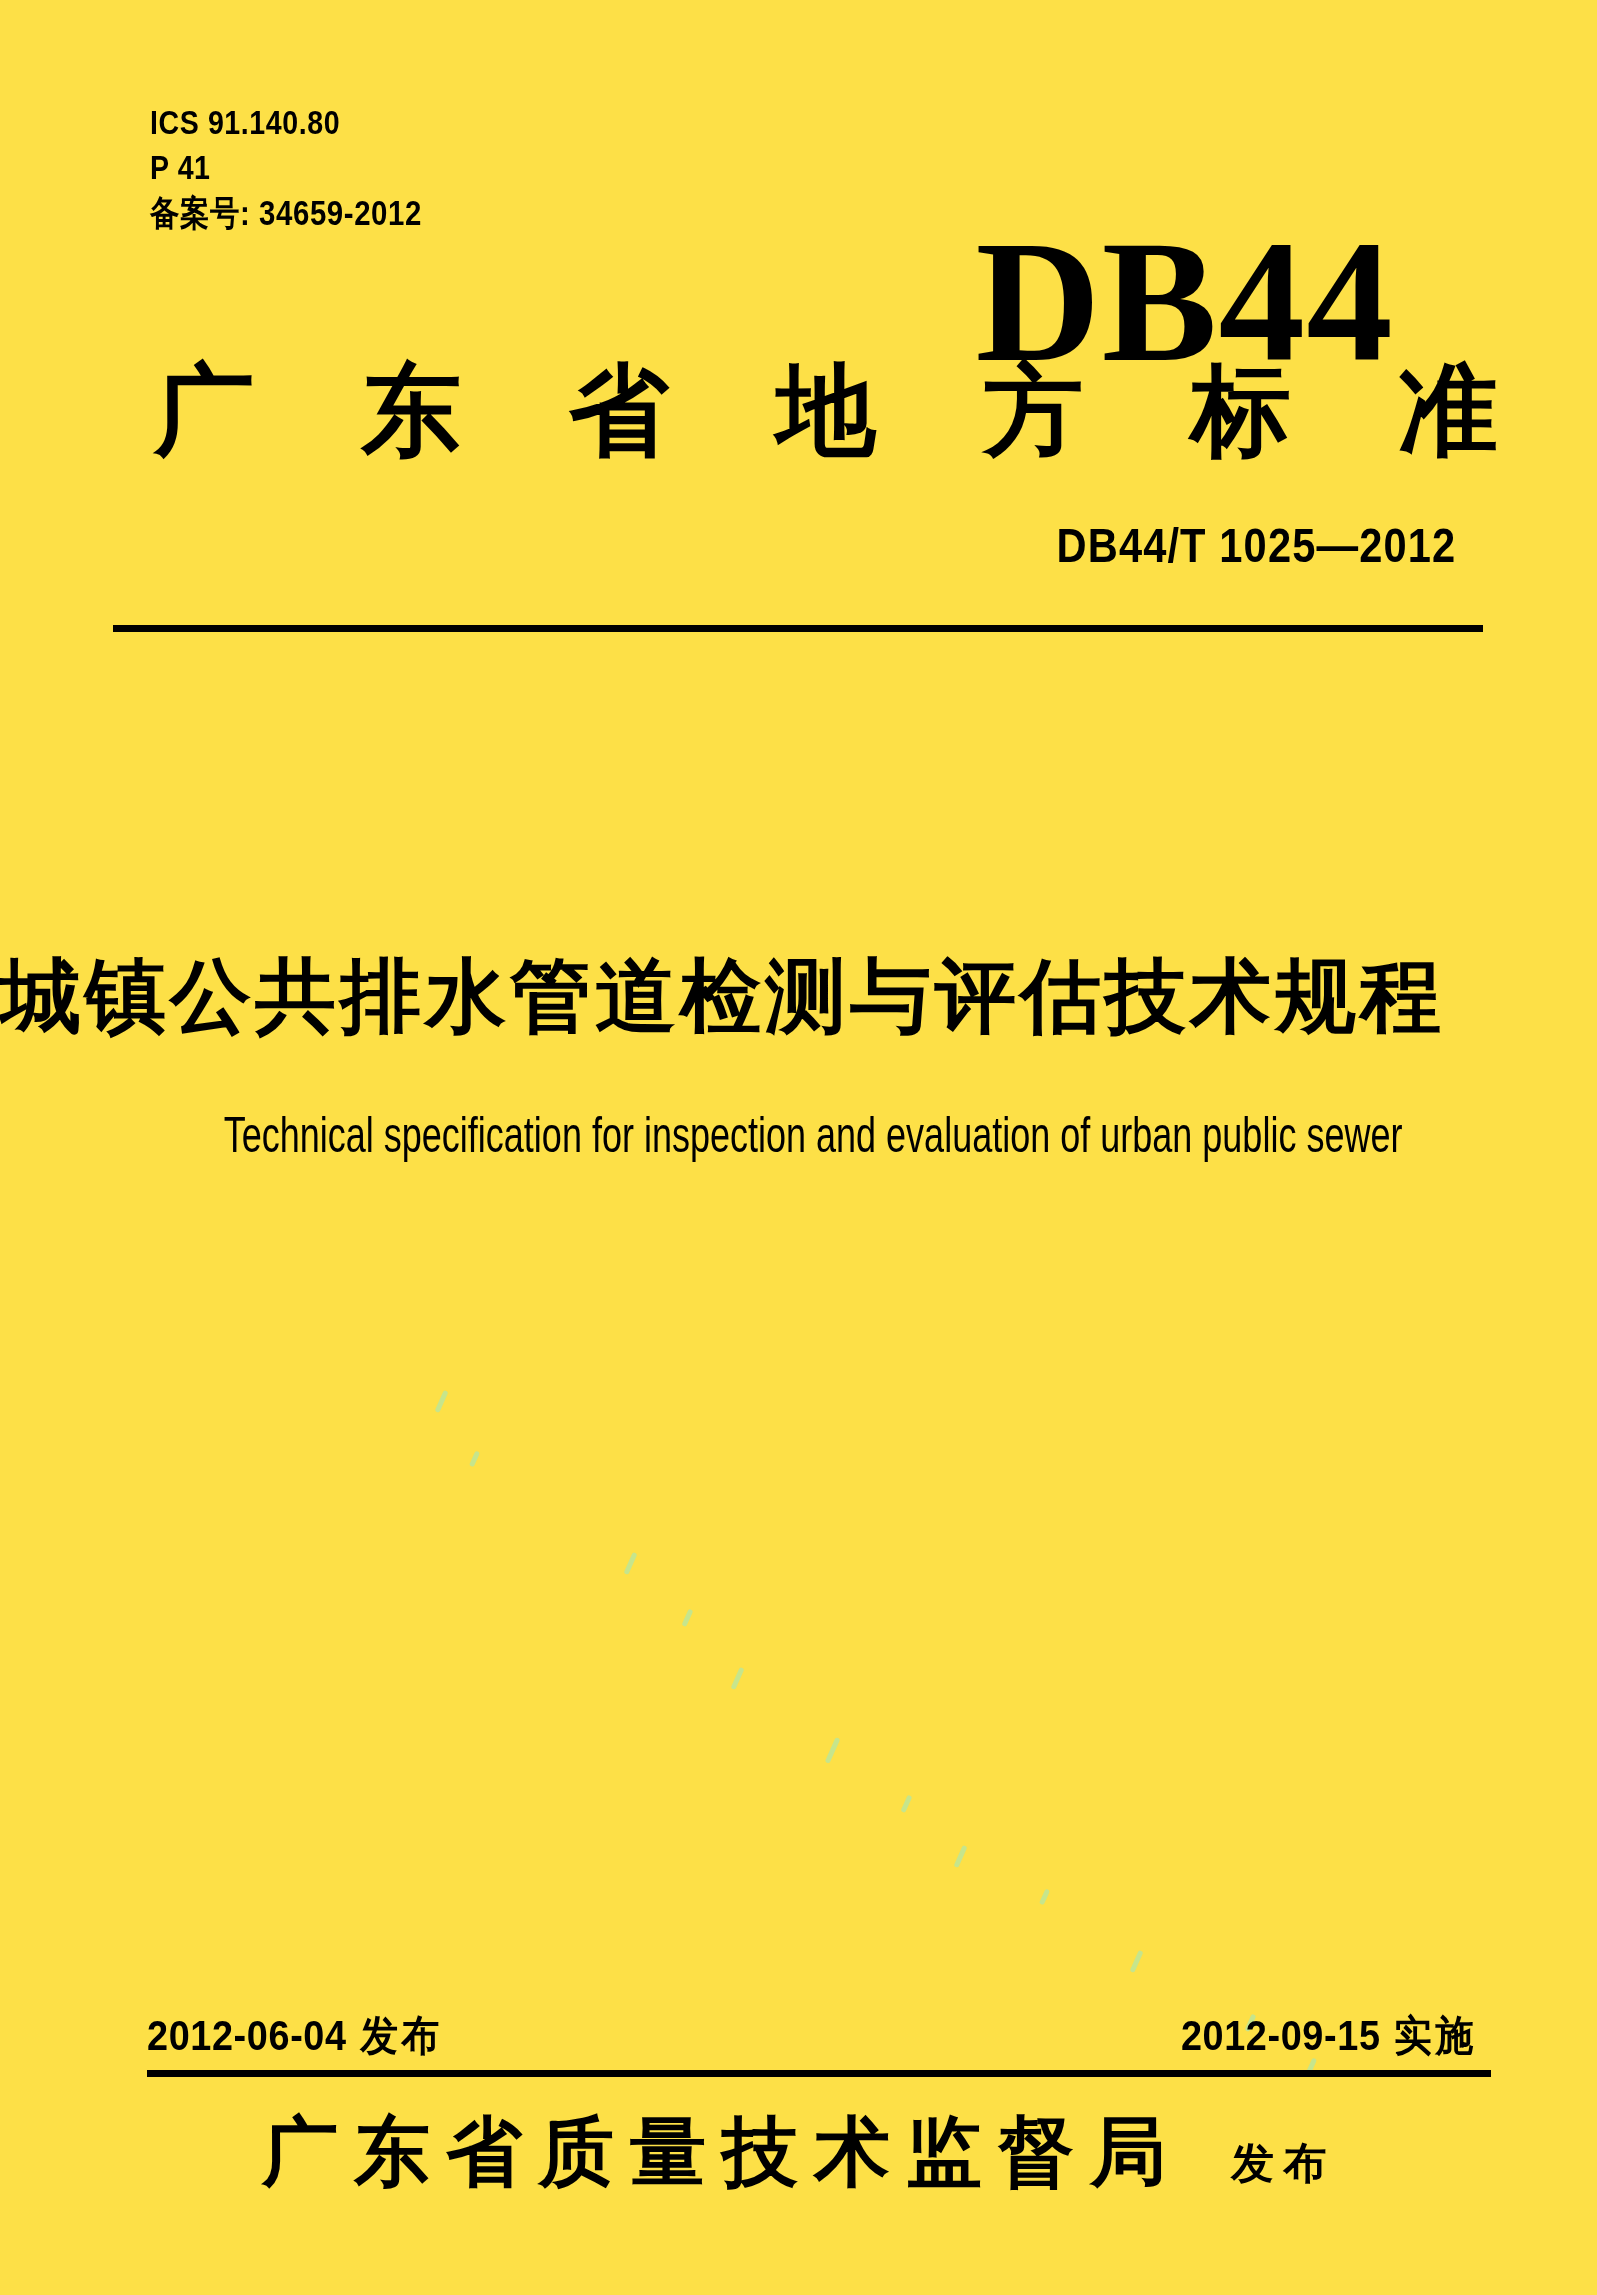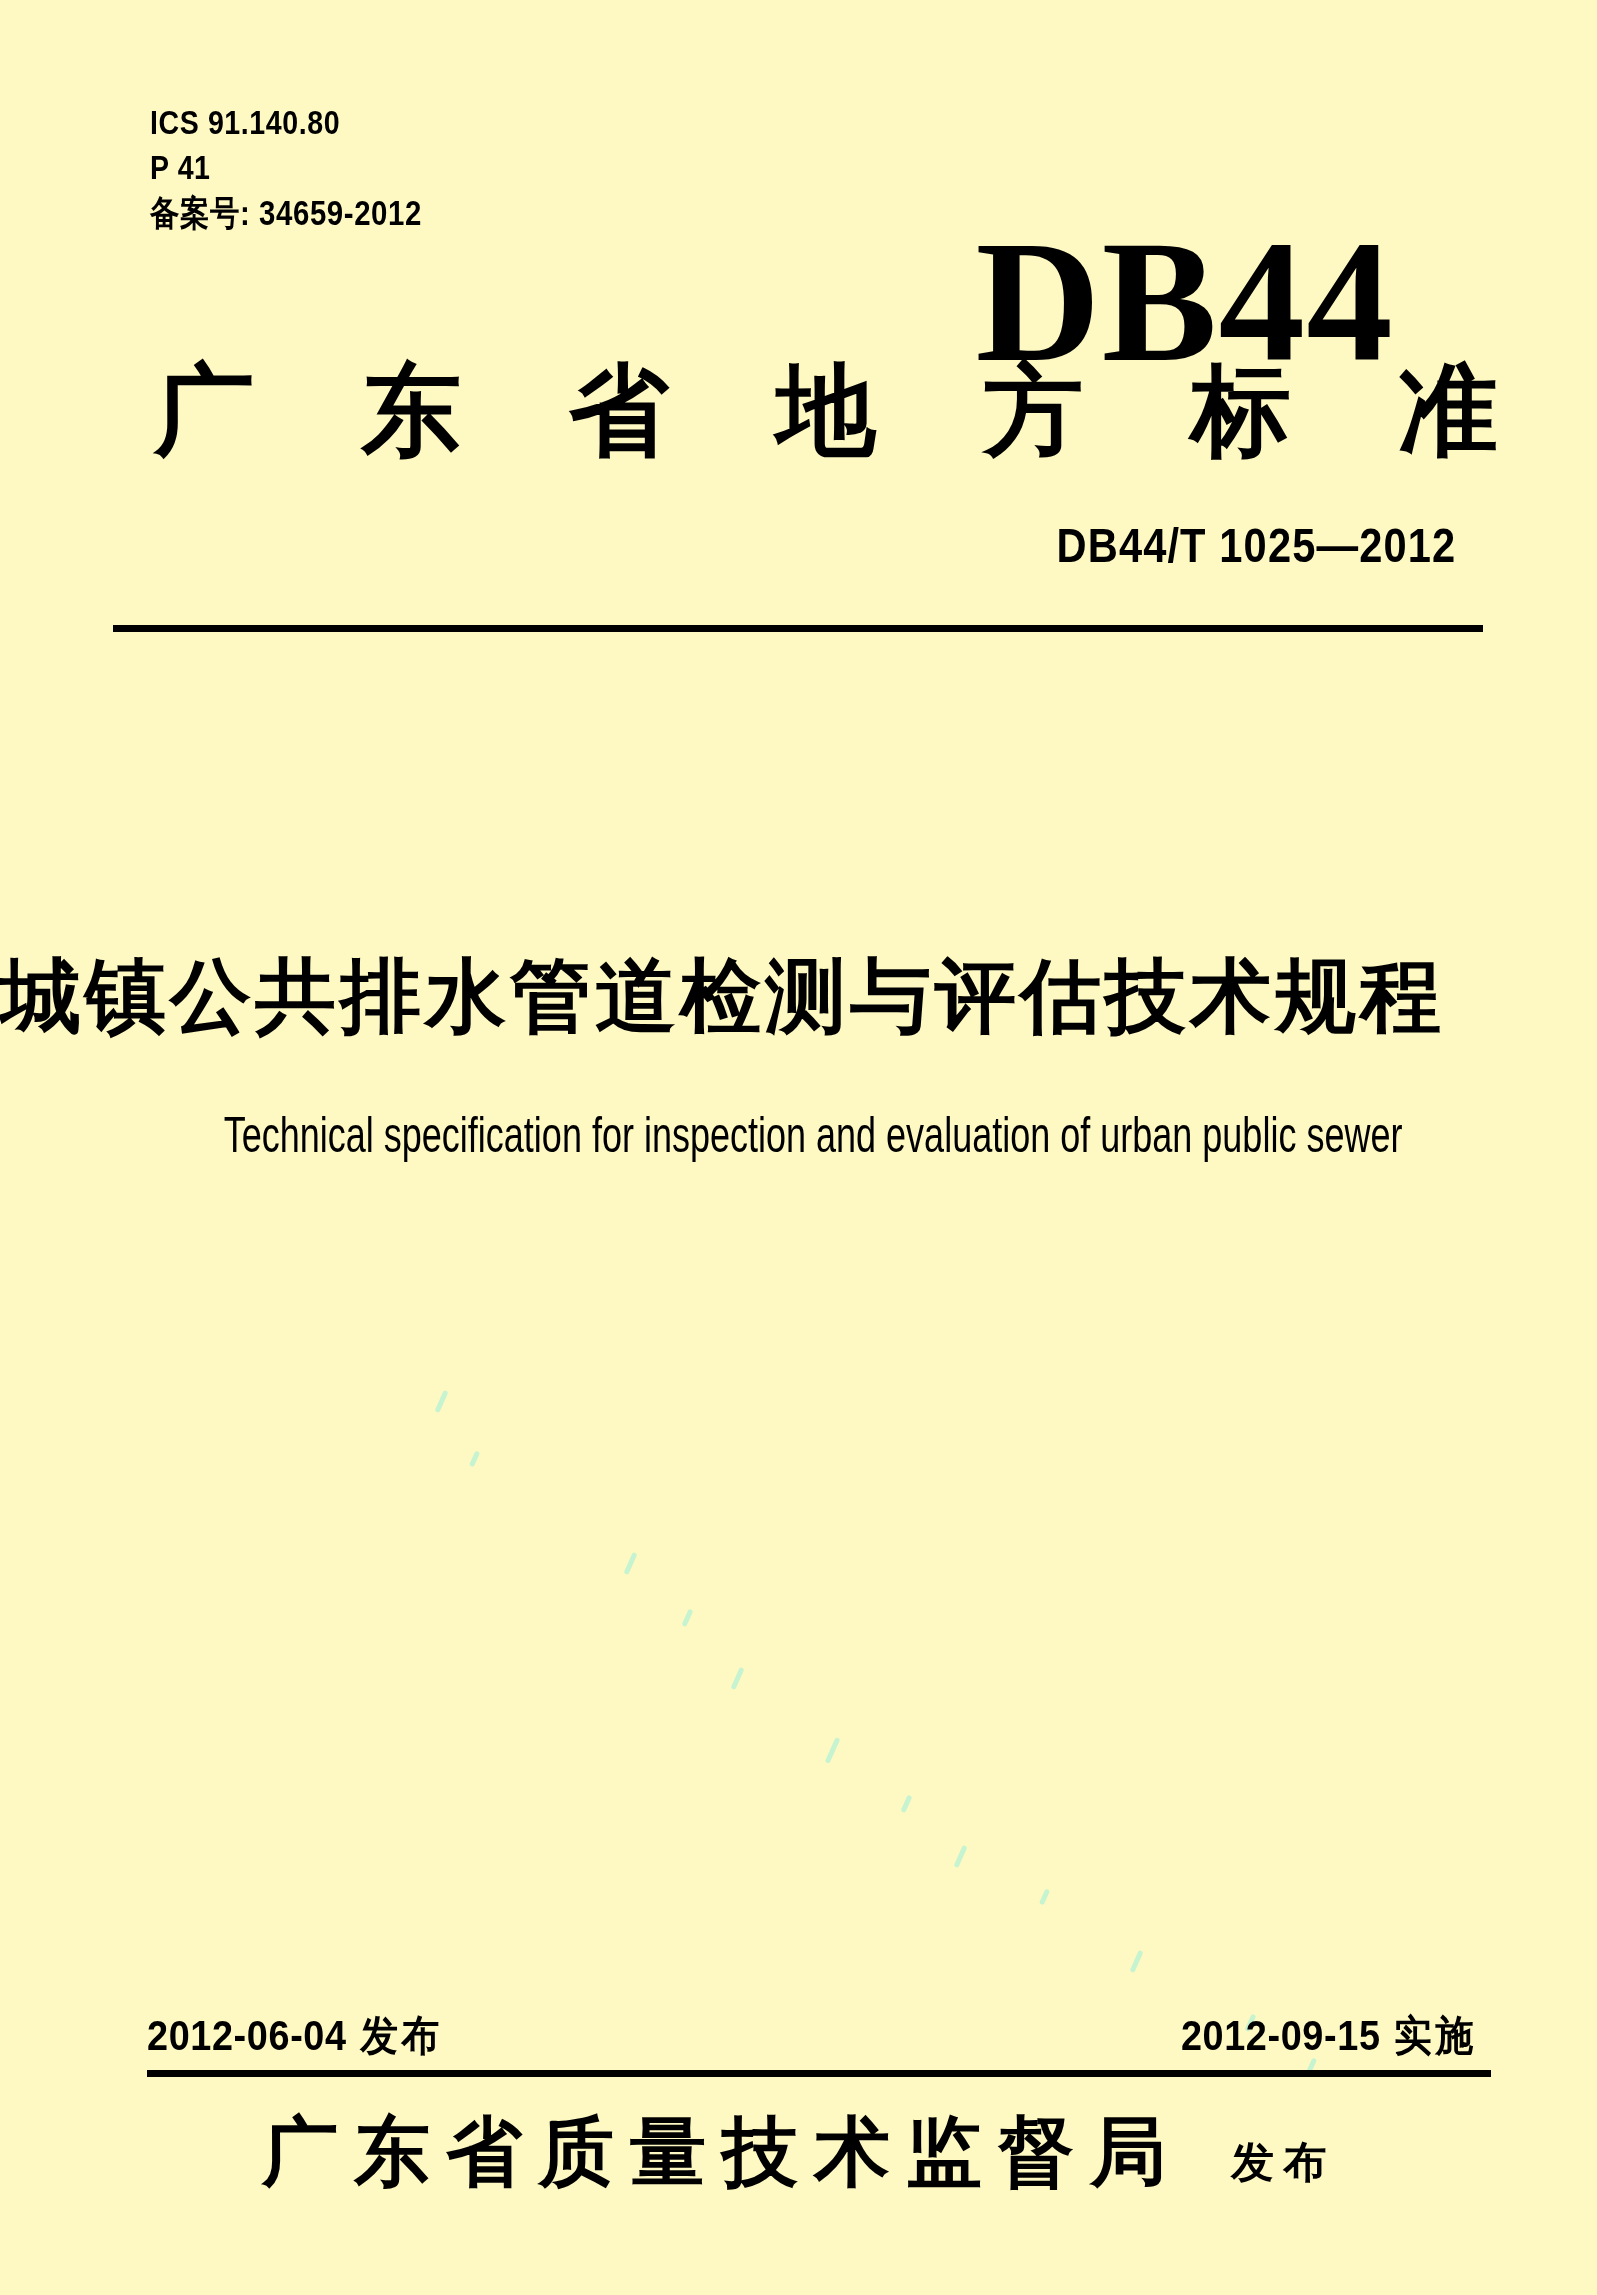--- a/index.html
+++ b/index.html
@@ -1,20 +1,20 @@
 <!DOCTYPE html>
 <html style="font-size:10.8px"><head>
 <meta charset="utf-8">
 <style>
   html, body { margin: 0; padding: 0; background: #ffffff; }
   .page {
     position: relative;
     width: 1598px;
     height: 2295px;
-    background: #fef9c3;
+    background: #fde047;
     color: #000;
     font-family: "Liberation Sans", "DejaVu Sans", sans-serif;
     overflow: hidden;
   }
 
   
   .meta { position: absolute; left: 150px; top: 100px; }
   .meta-line {
     font-weight: bold;
     font-size: 34px;
@@ -114,21 +114,21 @@
   .date-left  { left: 147px;  transform: scaleX(0.9); transform-origin: left center; }
   .date-right { right: 121px; transform: scaleX(0.9); transform-origin: right center; }
   .date-line .label { margin-left: 15px; letter-spacing: 4px; }
 
   
   .publisher-row {
     position: absolute;
     left: 0; top: 2111px; width: 100%;
     display: flex;
     justify-content: center;
-    align-items: flex-start;
+    align-items: center;
     gap: 49px;
     white-space: nowrap;
   }
   .publisher-name {
     font-family: "Liberation Serif", "DejaVu Serif", serif;
     font-weight: bold;
     font-size: 76px;
     line-height: 1.1;
     letter-spacing: 16px;
   }

